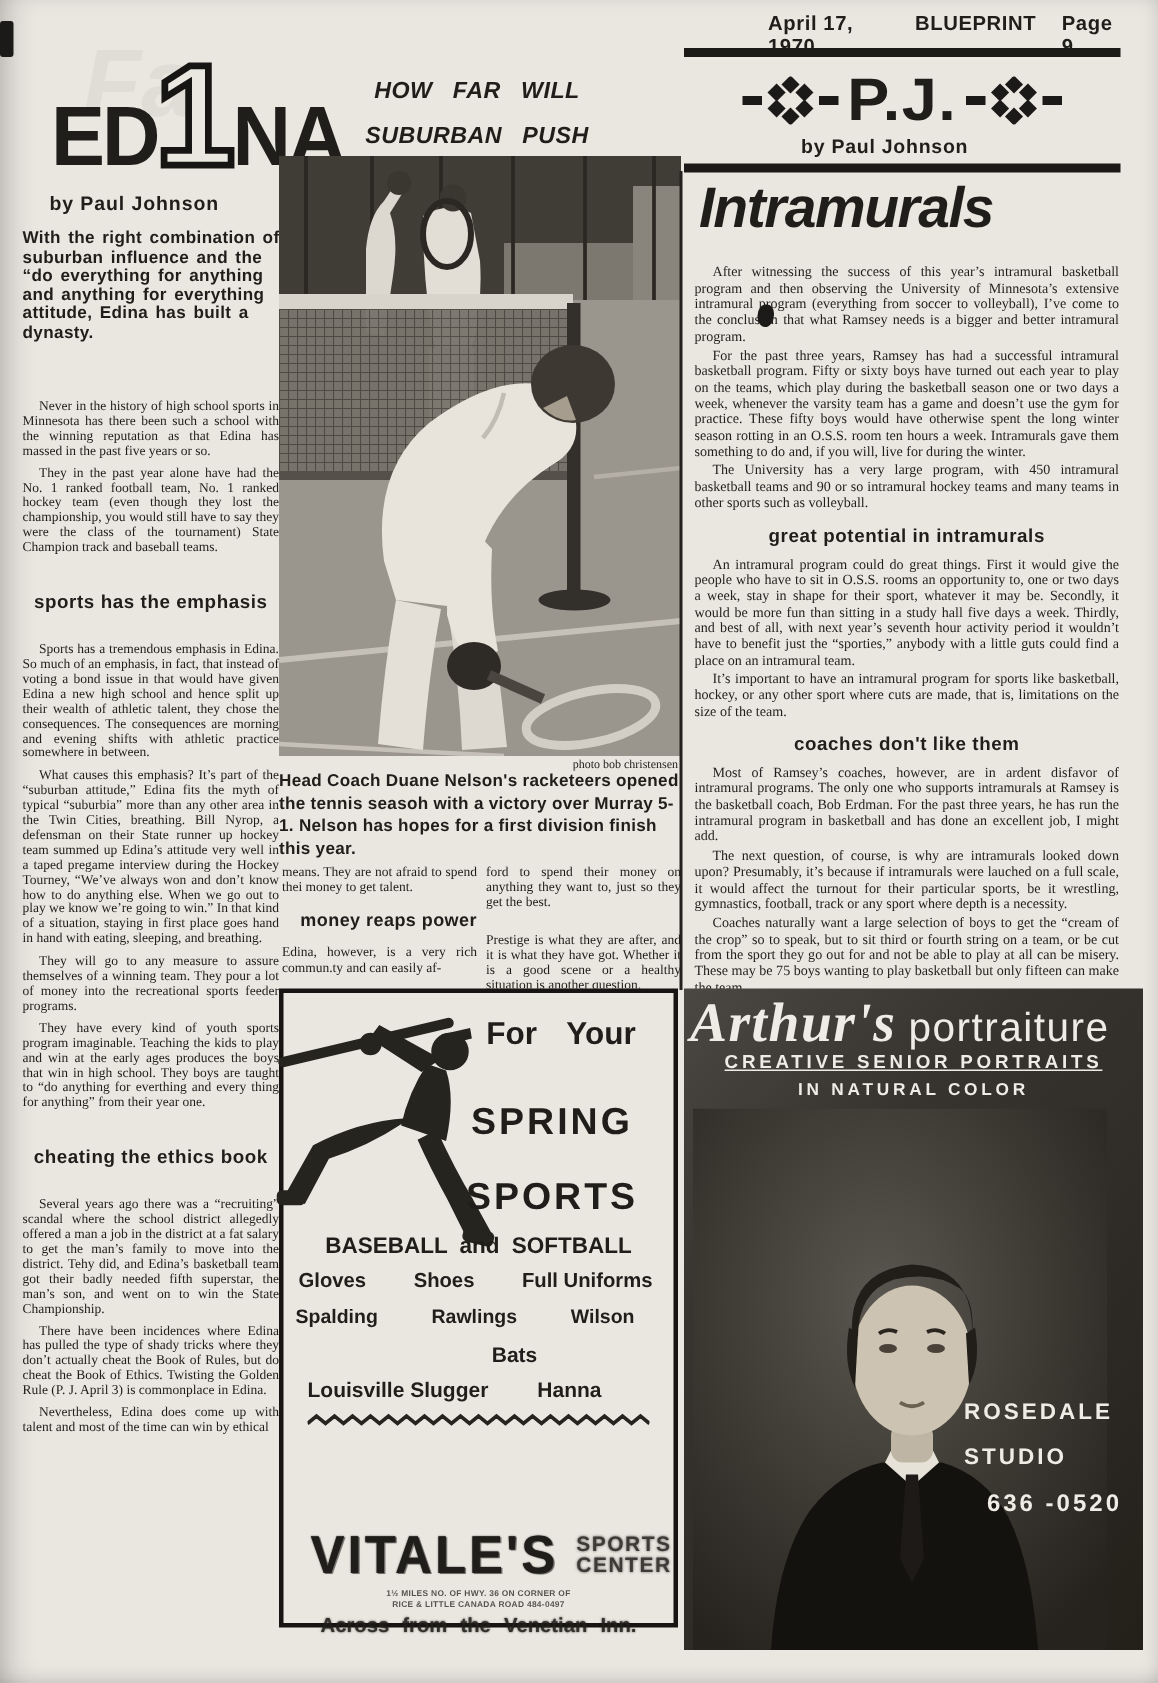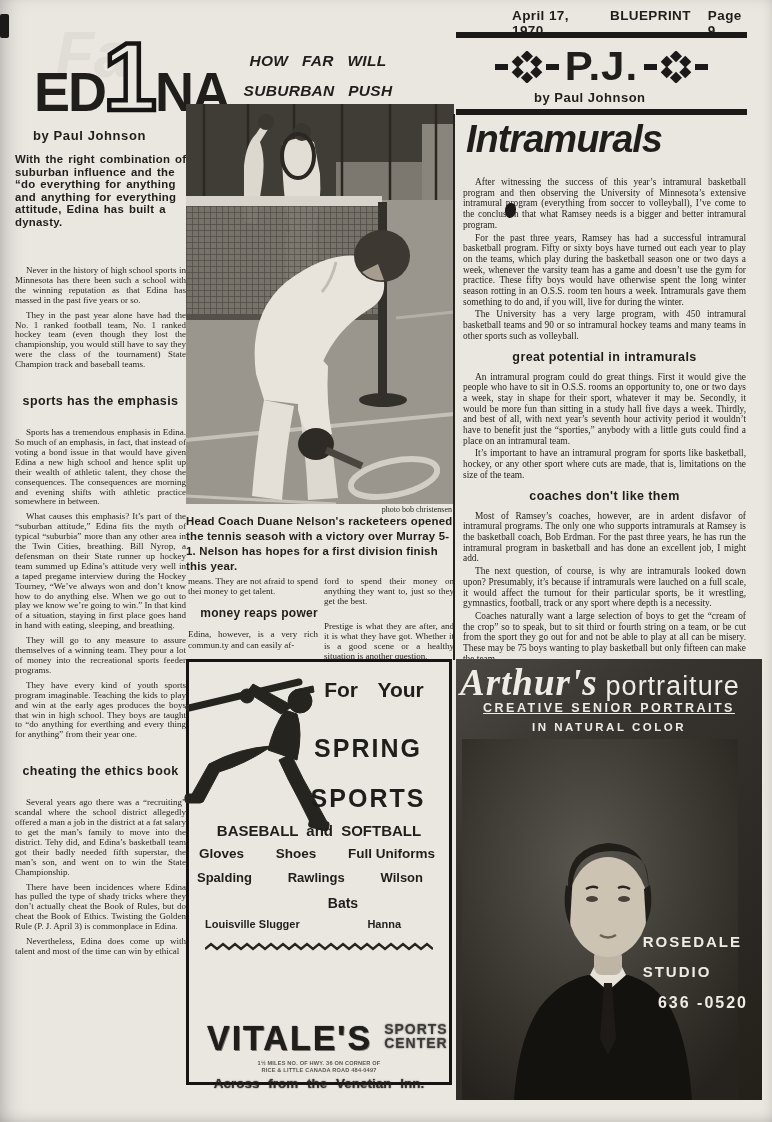--- a/index.html
+++ b/index.html
@@ -59,21 +59,21 @@
   .batter{position:absolute;left:-6px;top:6px;}
   .fy{position:absolute;left:112px;top:16px;width:146px;text-align:center;font:900 21px "Liberation Sans",sans-serif;word-spacing:14px;}
   .spring{position:absolute;left:104px;top:72px;width:150px;text-align:center;font:900 25px "Liberation Sans",sans-serif;letter-spacing:2px;}
   .sports{position:absolute;left:104px;top:122px;width:150px;text-align:center;font:900 25px "Liberation Sans",sans-serif;letter-spacing:2px;}
   .ad-line1{position:absolute;left:0;top:160px;width:100%;text-align:center;font:900 15px "Liberation Sans",sans-serif;word-spacing:4px;}
   .ad-row{position:absolute;left:0;width:100%;display:flex;justify-content:space-between;box-sizing:border-box;
     font:700 13.5px "Liberation Sans",sans-serif;}
   .row-items{top:184px;padding:0 14px 0 10px;}
   .row-brands{top:208px;padding:0 26px 0 8px;font-size:13px;}
   .bats{position:absolute;left:0;top:233px;width:100%;text-align:center;font:900 14px "Liberation Sans",sans-serif;margin-left:24px;}
-  .row-bats{top:256px;padding:0 48px 0 16px;font-size:11px;justify-content:space-between;}
+  .row-bats{top:256px;padding:0 48px 0 16px;font-size:14px;justify-content:space-between;}
   .zigzag{position:absolute;left:16px;top:280px;}
   .ad-body{position:absolute;left:10px;top:292px;width:240px;font:700 11.6px/16px "Liberation Sans",sans-serif;letter-spacing:.1px;}
   .vitale-row{position:absolute;left:8px;top:358px;display:flex;align-items:flex-start;gap:12px;margin-left:10px;}
   .vitale{font:900 34px/1 "Liberation Sans",sans-serif;letter-spacing:2px;transform:scaleY(1.05);
     text-shadow:0 0 1px #201e1b,1px 1px 0 rgba(32,30,27,.5);}
   .vitale-type{font:900 14px/14px "Liberation Sans",sans-serif;letter-spacing:1px;margin-top:2px;
     text-shadow:0 0 2px rgba(32,30,27,.8);opacity:.85;}
   .ad-address{position:absolute;left:0;top:398px;width:100%;text-align:center;
     font:700 5.6px/7px "Liberation Sans",sans-serif;opacity:.75;letter-spacing:.2px;filter:blur(.2px);}
   .ad-tagline{position:absolute;left:0;top:414px;width:100%;text-align:center;

